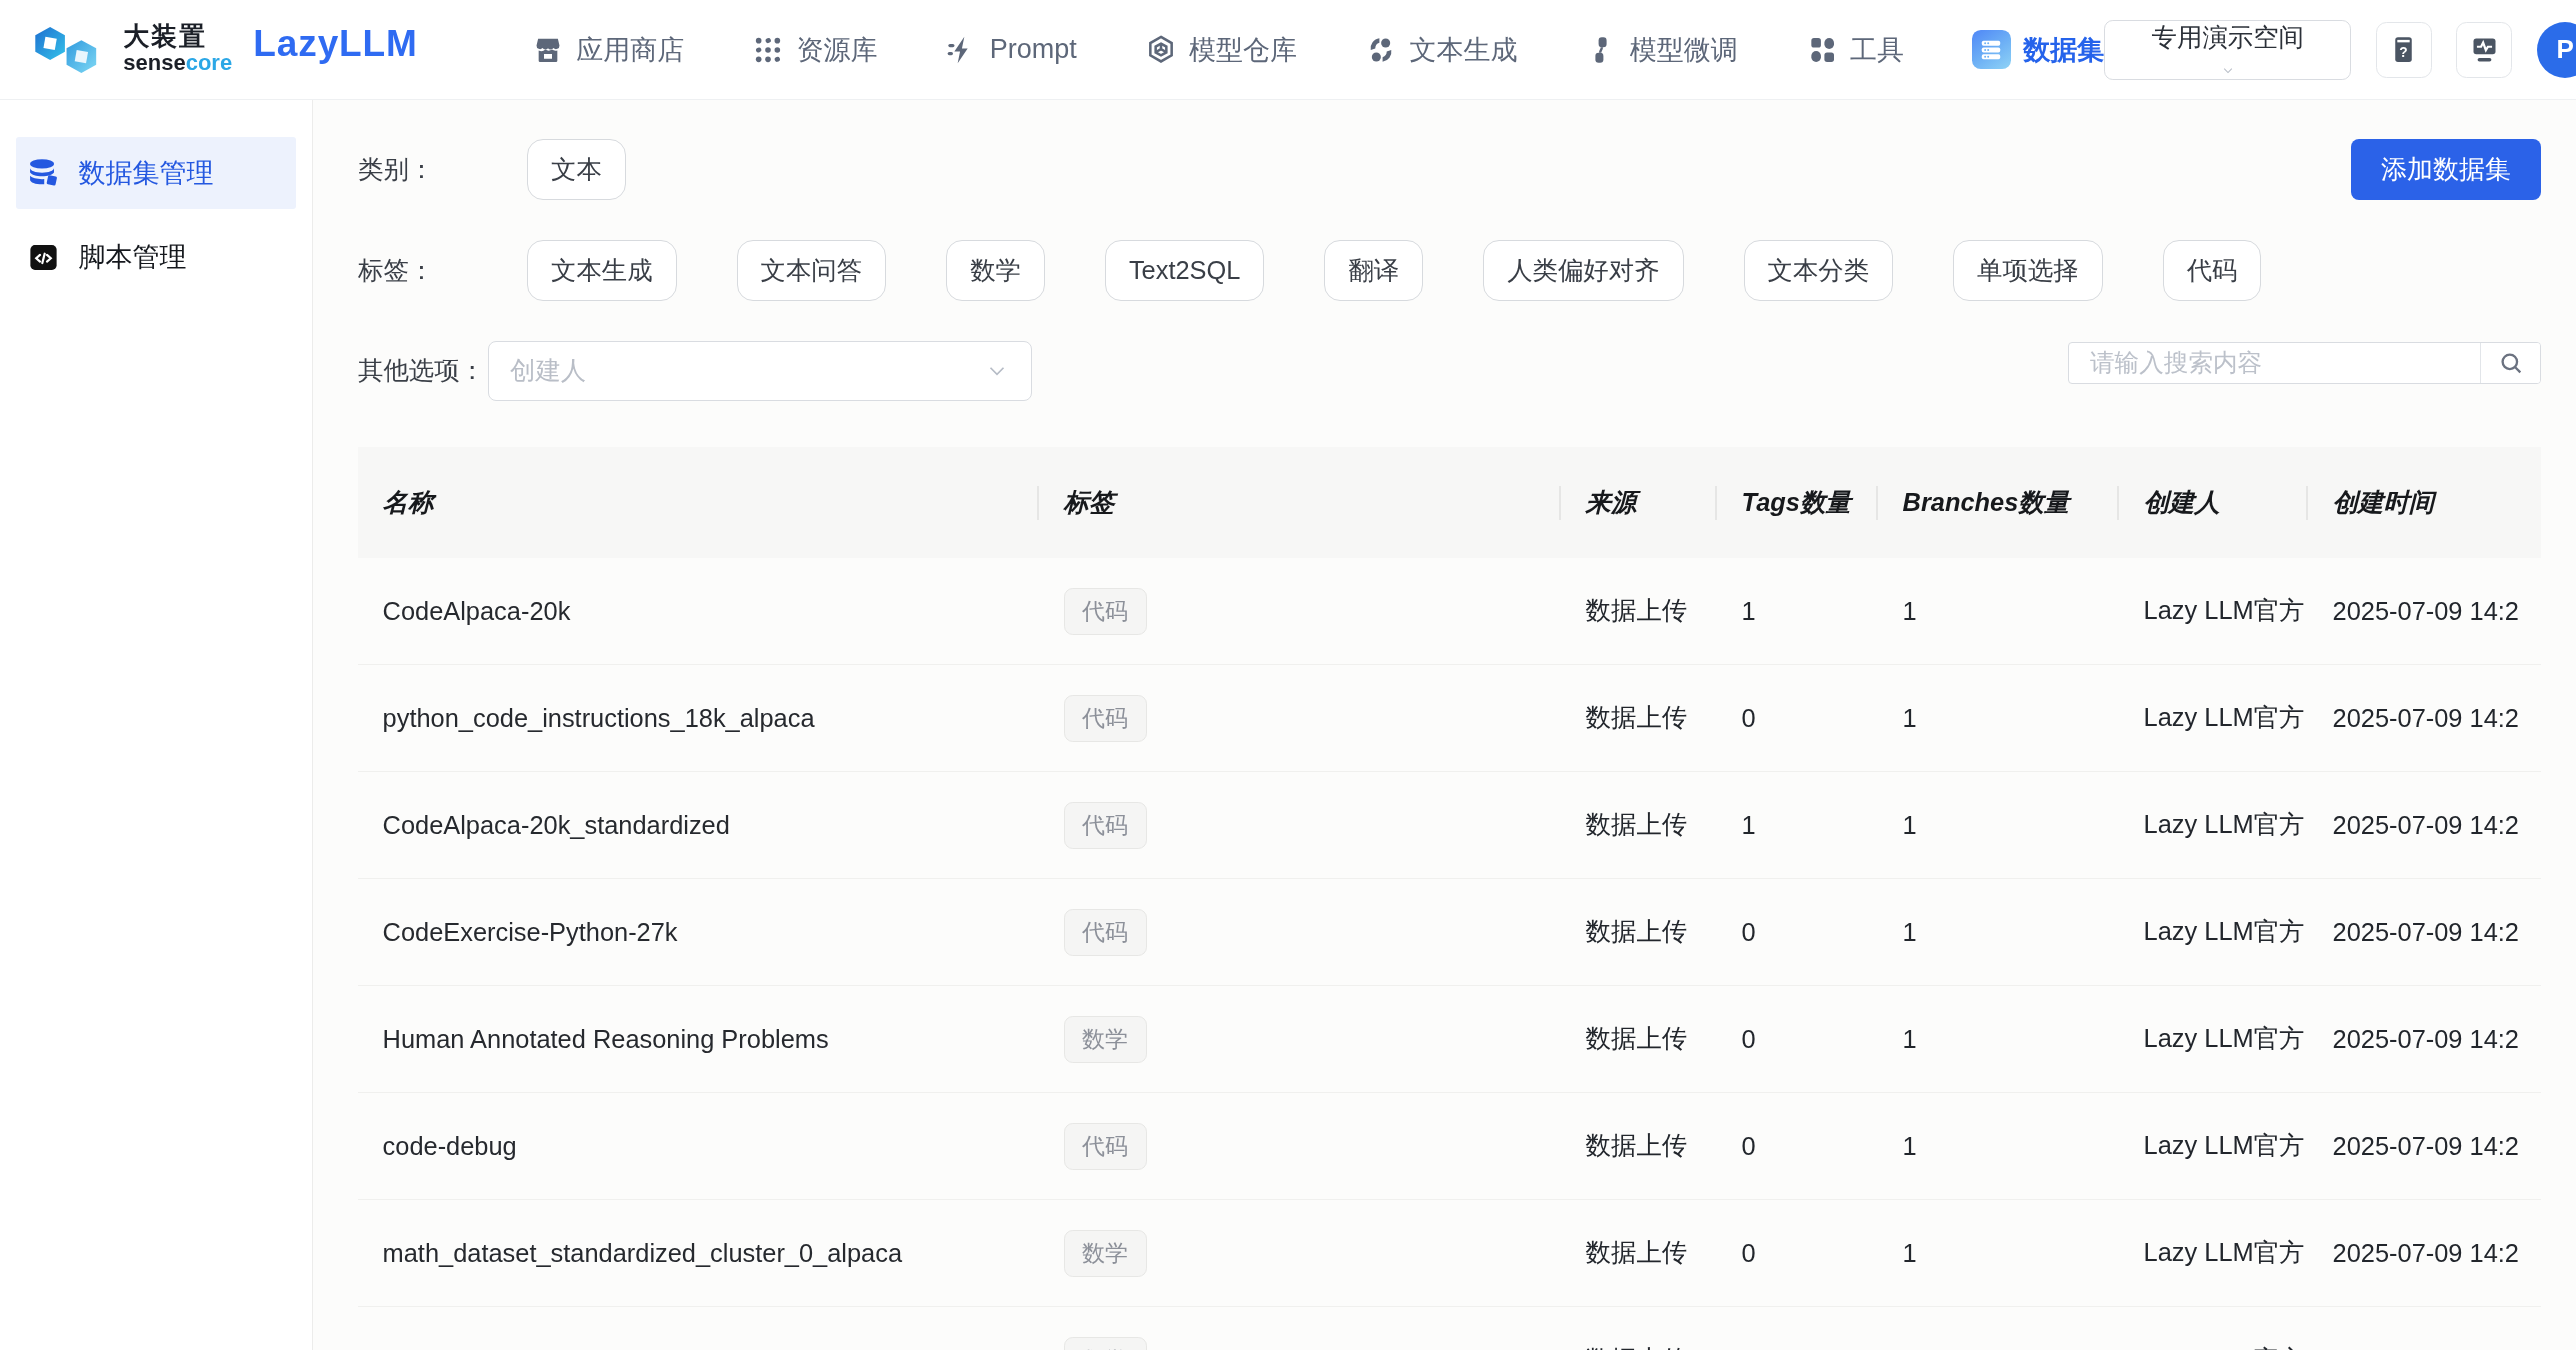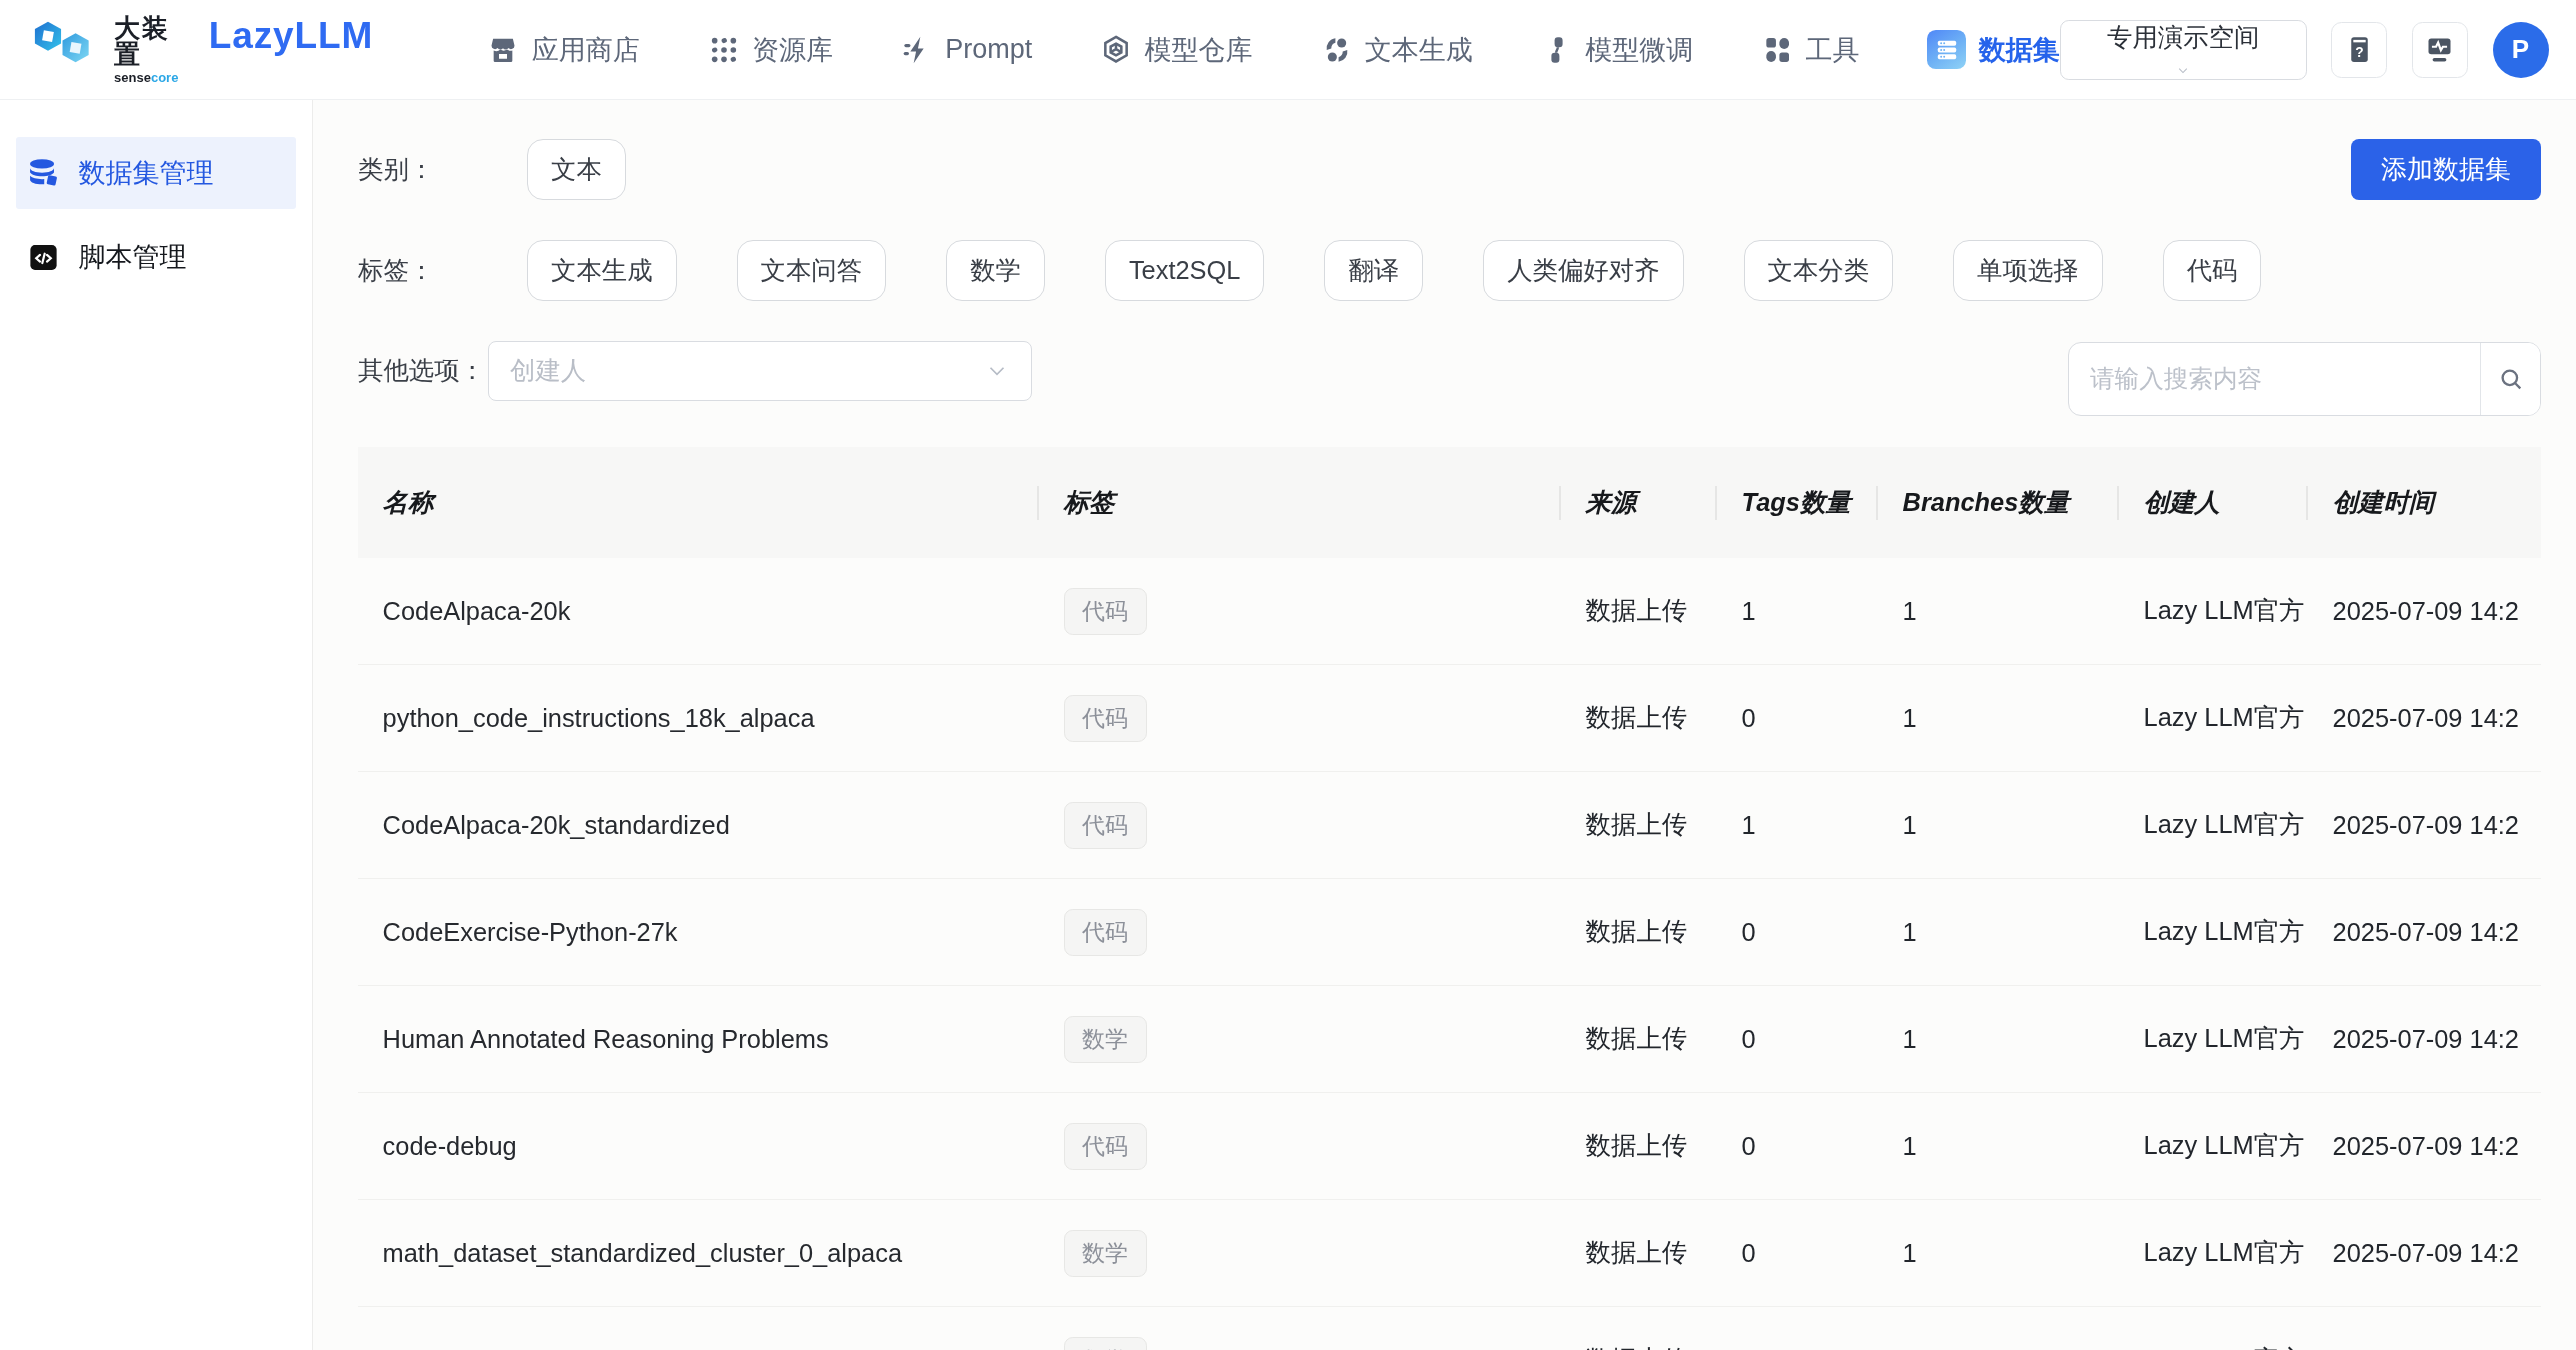--- a/index.html
+++ b/index.html
@@ -11,21 +11,21 @@
   }
   
   .topbar {
     height: 100px; background: #ffffff; border-bottom: 1.8px solid #eef0f2;
     display: flex; align-items: center; padding: 0 32px; position: relative; z-index: 5;
   }
   .brand { display: flex; align-items: flex-start; gap: 12.3px; }
   .brand-logo { width: 79px; height: 54px; }
   .brand-cn { display: flex; flex-direction: column; line-height: 1; }
   .brand-cn .t1 { font-size: 26px; font-weight: 700; color: #1b1f27; letter-spacing: 1.8px; }
-  .brand-cn .t2 { font-size: 13px; font-weight: 700; margin-top: 3.5px; color: #1b1f27; }
+  .brand-cn .t2 { font-size: 22px; font-weight: 700; margin-top: 3.5px; color: #1b1f27; }
   .brand-cn .t2 .core { color: #2ba7e6; }
   .brand-product { font-size: 37px; font-weight: 700; color: #2f6bf2; margin-left: 8.8px; letter-spacing: 0.9px; }
   .gh { margin-left: 49px; width: 65px; height: 65px; color: #0a0c10; cursor: pointer; }
   .topnav { display: flex; align-items: center; gap: 68px; margin-left: 65px; }
   .nav-item { display: flex; align-items: center; gap: 12.3px; color: #5d6779; font-size: 27px; font-weight: 500; cursor: pointer; white-space: nowrap; }
   .nav-item svg { width: 32px; height: 32px; }
   .nav-item.active { color: #2563eb; font-weight: 600; }
   .nav-item .grad-badge {
     width: 39px; height: 39px; border-radius: 8.8px;
     background: linear-gradient(145deg,#4f87f7 0%,#6fb2f5 55%,#8fd3f6 100%);
@@ -73,22 +73,22 @@
     display: flex; align-items: center; padding: 0 21px; cursor: pointer;
   }
   .creator-select .ph { flex: 1; font-size: 25.4px; color: #b9bec7; }
   .creator-select svg { width: 26px; height: 26px; color: #b6bcc6; }
   .add-btn {
     position: absolute; top: 39px; right: 35px; height: 61px; padding: 0 30px;
     background: #2b62e8; border: none; border-radius: 8px; color: #fff; font-size: 26px; font-weight: 500;
     cursor: pointer; font-family: inherit;
   }
   .search-box {
-    position: absolute; top: 242px; right: 35px; width: 473px; height: 74px;
-    border: 1.8px solid #d9dce1; border-radius: 13px; background: #fff; display: flex; overflow: hidden;
+    position: absolute; top: 242px; right: 35px; width: 473px; height: 42px;
+    border: 1.8px solid #d9dce1; border-radius: 4px; background: #fff; display: flex; overflow: hidden;
   }
   .search-box input {
     flex: 1; border: none; outline: none; padding: 0 21px; font-size: 24.6px; color: #2b3038;
     font-family: inherit; background: transparent;
   }
   .search-box input::placeholder { color: #bcc1ca; }
   .search-btn {
     width: 60px; border: none; border-left: 1.8px solid #e2e5e9; background: #fff; cursor: pointer;
     display: flex; align-items: center; justify-content: center; color: #6b7280;
   }

